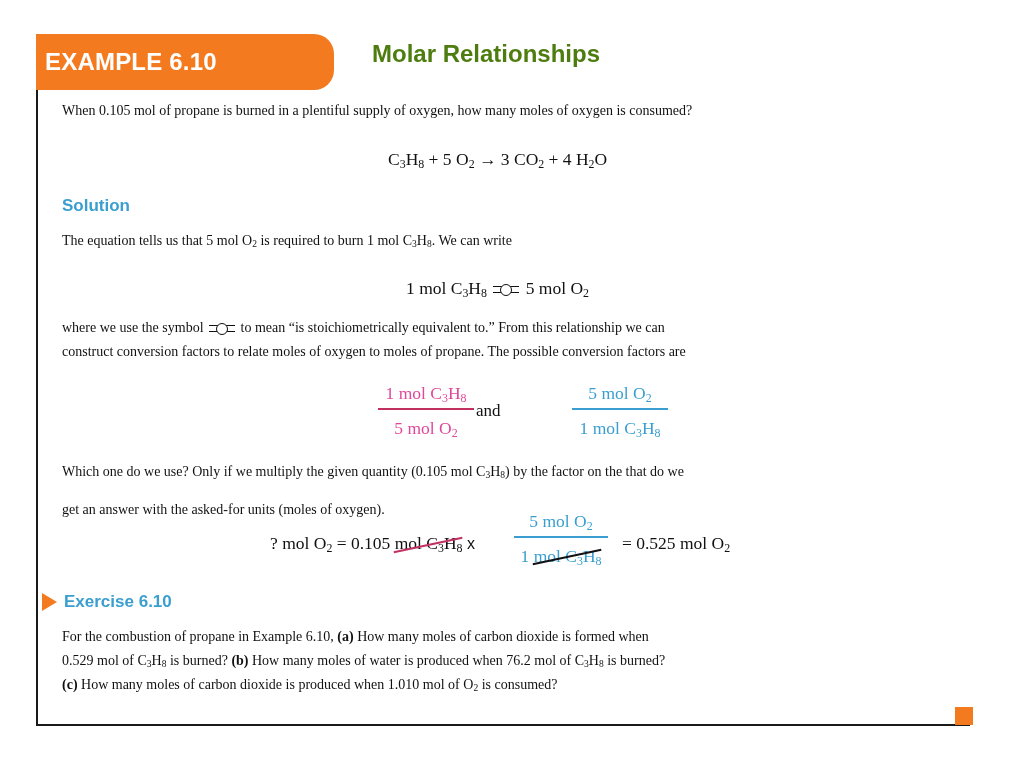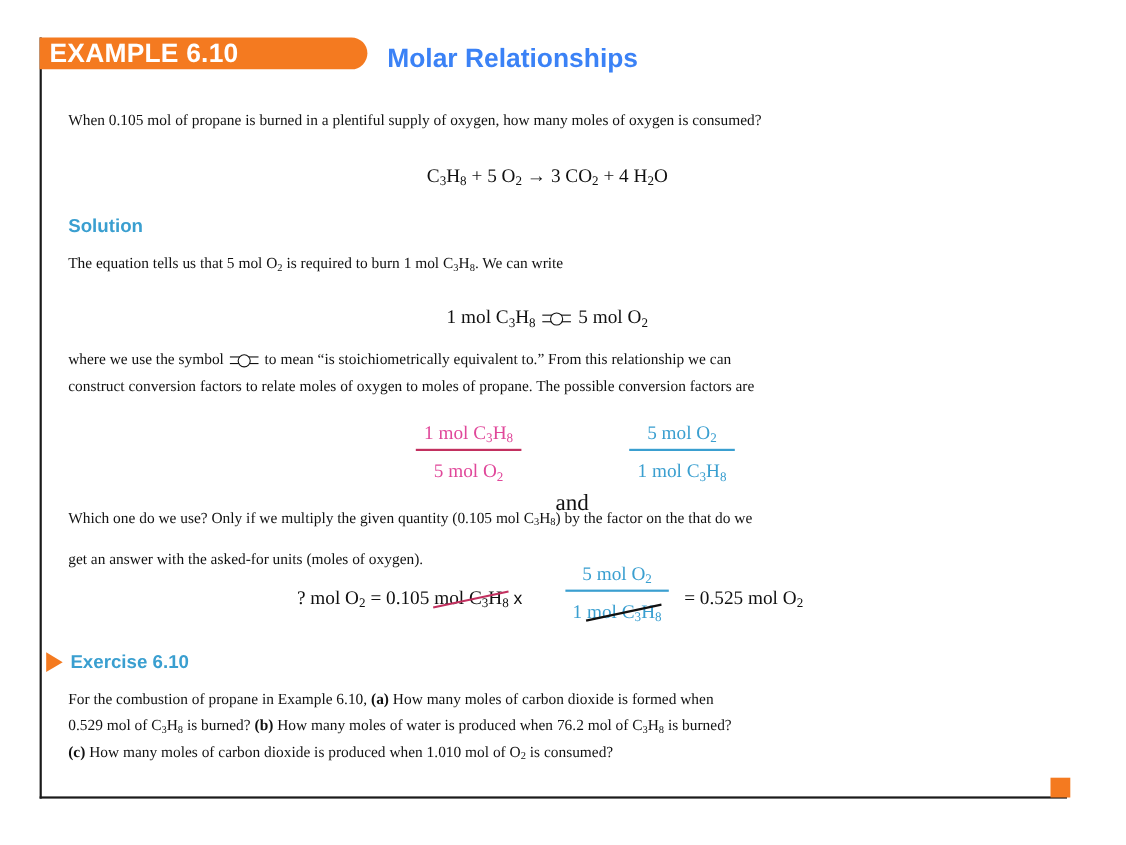--- a/index.html
+++ b/index.html
@@ -4,31 +4,31 @@
   <style>
     html, body { margin: 0; padding: 0; }
     body {
       width: 1024px; height: 768px; background: #ffffff; position: relative; overflow: hidden;
       font-family: "Liberation Serif", serif; color: #111;
     }
     .frame-left { position: absolute; left: 36px; top: 34px; width: 2px; height: 692px; background: #1a1a1a; }
     .frame-bottom { position: absolute; left: 36px; top: 724px; width: 934px; height: 2px; background: #1a1a1a; }
     .corner-square { position: absolute; left: 955px; top: 707px; width: 18px; height: 18px; background: #f47a20; }
     .header-tab {
-      position: absolute; left: 36px; top: 34px; width: 298px; height: 29px;
+      position: absolute; left: 36px; top: 34px; width: 298px; height: 56px;
       background: #f47a20; border-radius: 0 20px 20px 0;
       display: flex; align-items: center;
     }
     .header-tab span {
       font-family: "Liberation Sans", sans-serif; font-weight: bold; font-size: 24px; color: #ffffff;
       margin-left: 9px; letter-spacing: 0.2px;
     }
     .header-title {
-      position: absolute; left: 352px; top: 40px; font-family: "Liberation Sans", sans-serif;
-      font-weight: bold; font-size: 24px; color: #3b82f6;
+      position: absolute; left: 372px; top: 40px; font-family: "Liberation Sans", sans-serif;
+      font-weight: bold; font-size: 24px; color: #4d7c0f;
     }
     .para { position: absolute; left: 62px; font-size: 14px; line-height: 24px; white-space: nowrap; }
     .center-line { position: absolute; font-size: 17.5px; white-space: nowrap; }
     .heading-blue {
       position: absolute; font-family: "Liberation Sans", sans-serif; font-weight: bold;
       font-size: 17px; color: #3a9fd0;
     }
     sub { font-size: 0.68em; vertical-align: -0.25em; line-height: 0; }
     .eq-sym {
       display: inline-block; position: relative; width: 26px; height: 12px; vertical-align: middle; margin: 0 2px;
@@ -39,21 +39,21 @@
       position: absolute; left: 7px; top: 0px; width: 10px; height: 10px; border: 1.5px solid #111;
       border-radius: 50%; background: #fff;
     }
     .fraction { position: absolute; text-align: center; font-size: 17.5px; white-space: nowrap; }
     .fraction .num, .fraction .den { display: block; height: 24px; line-height: 24px; }
     .fraction .bar { display: block; height: 1.5px; margin: 3px 0 6px 0; }
     .pink { color: #e0489a; }
     .pinkbar { background: #c2305f; }
     .blue { color: #3a9fd0; }
     .bluebar { background: #3a9fd0; }
-    .and { position: absolute; left: 505px; top: 401px; font-size: 21px; margin-top: 44px; }
+    .and { position: absolute; left: 476px; top: 401px; font-size: 17px; }
     .strike { position: relative; display: inline-block; }
     .strike .slash {
       position: absolute; left: -2px; right: -6px; top: 50%; height: 1.5px; transform: rotate(-12deg);
     }
     .tri {
       position: absolute; left: 42px; top: 593px; width: 0; height: 0;
       border-top: 9px solid transparent; border-bottom: 9px solid transparent; border-left: 15px solid #f47a20;
     }
     b { font-weight: bold; }
   </style>

